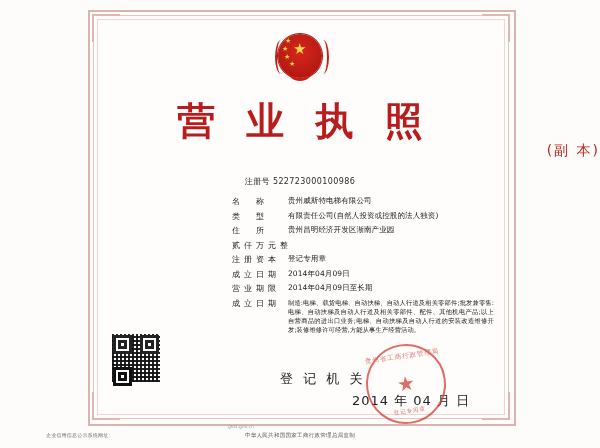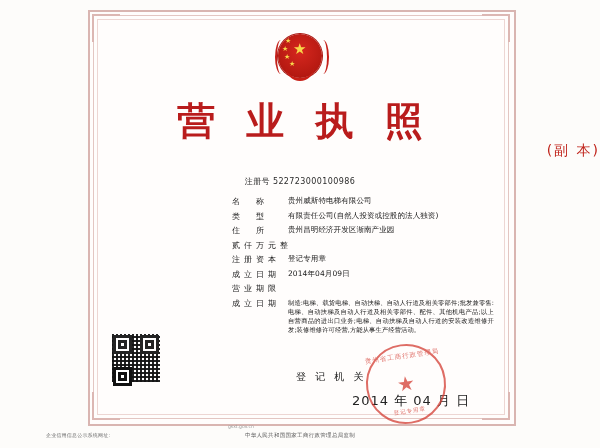--- a/index.html
+++ b/index.html
@@ -202,23 +202,23 @@
     top: 367px;
     width: 13px; height: 13px;
     border: 3px solid #111;
     background: #fff;
     box-shadow: inset 0 0 0 2px #fff, inset 0 0 0 5px #111;
   }
 
   
   .registrar {
     position: absolute;
-    left: 296px;
+    left: 280px;
     top: 370px;
-    font-size: 10px;
+    font-size: 13px;
     letter-spacing: 3px;
     color: #222;
   }
   .date-line {
     position: absolute;
     left: 352px;
     top: 392px;
     font-size: 13px;
     letter-spacing: 1px;
     color: #222;
@@ -342,20 +342,21 @@
     <div class="row">
       <div class="label">注册资本</div>
       <div class="value">登记专用章</div>
     </div>
     <div class="row">
       <div class="label">成立日期</div>
       <div class="value">2014年04月09日</div>
     </div>
     <div class="row">
       <div class="label">营业期限</div>
+      <div class="value">2014年04月09日至长期</div>
     </div>
     <div class="row scope">
       <div class="label">成立日期</div>
       <div class="value">制造:电梯、载货电梯、自动扶梯、自动人行道及相关零部件;批发兼零售:电梯、自动扶梯及自动人行道及相关零部件、配件、其他机电产品;以上自营商品的进出口业务;电梯、自动扶梯及自动人行道的安装改造维修开发;装修维修许可经营,方能从事生产经营活动。</div>
     </div>
   </div>
 
   <div class="qr"></div>
   <div class="qr-b"></div>
 

